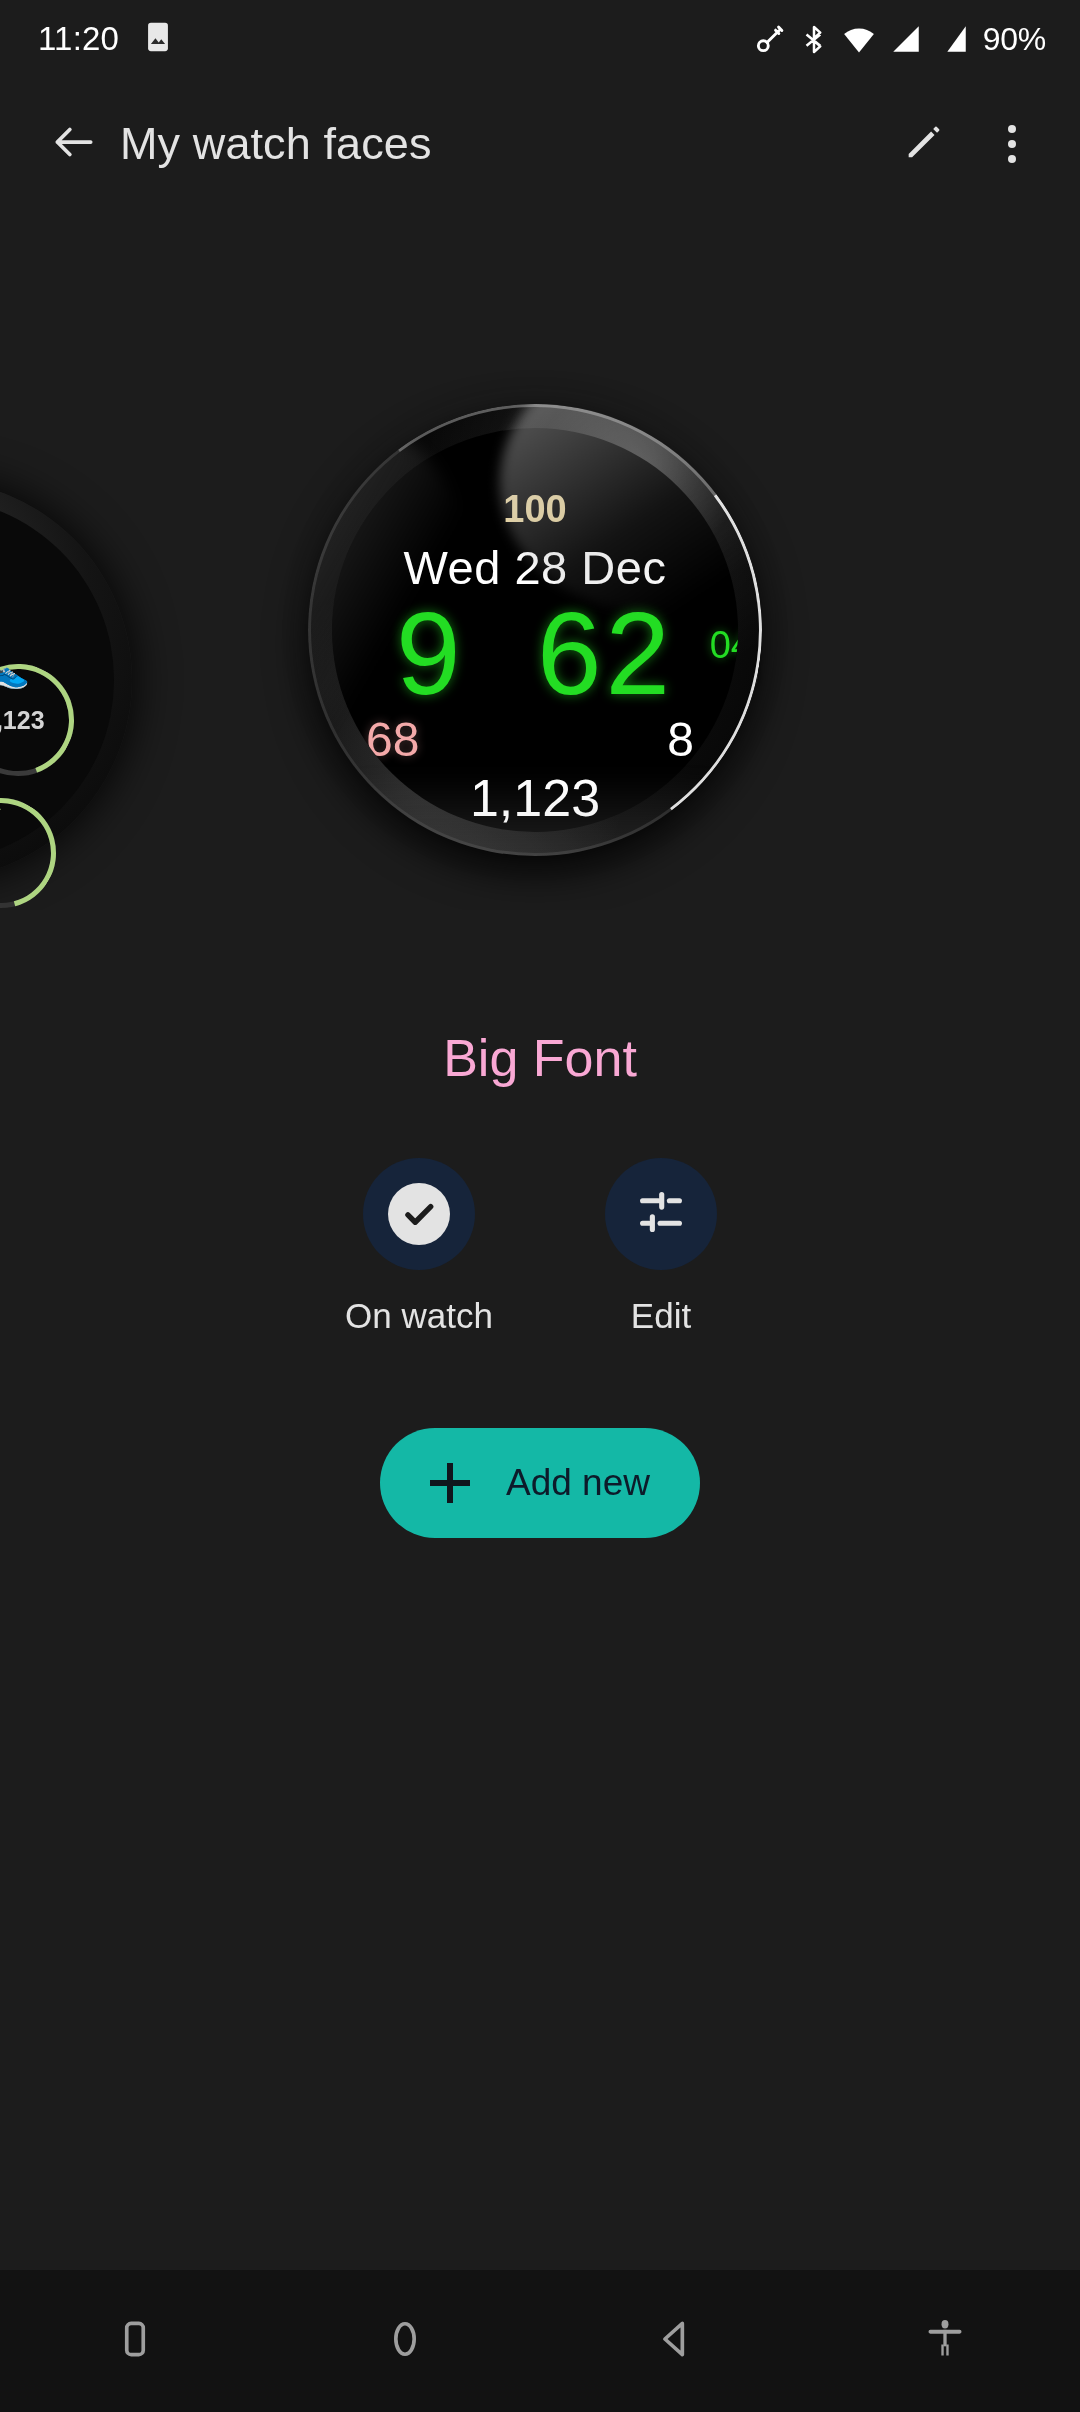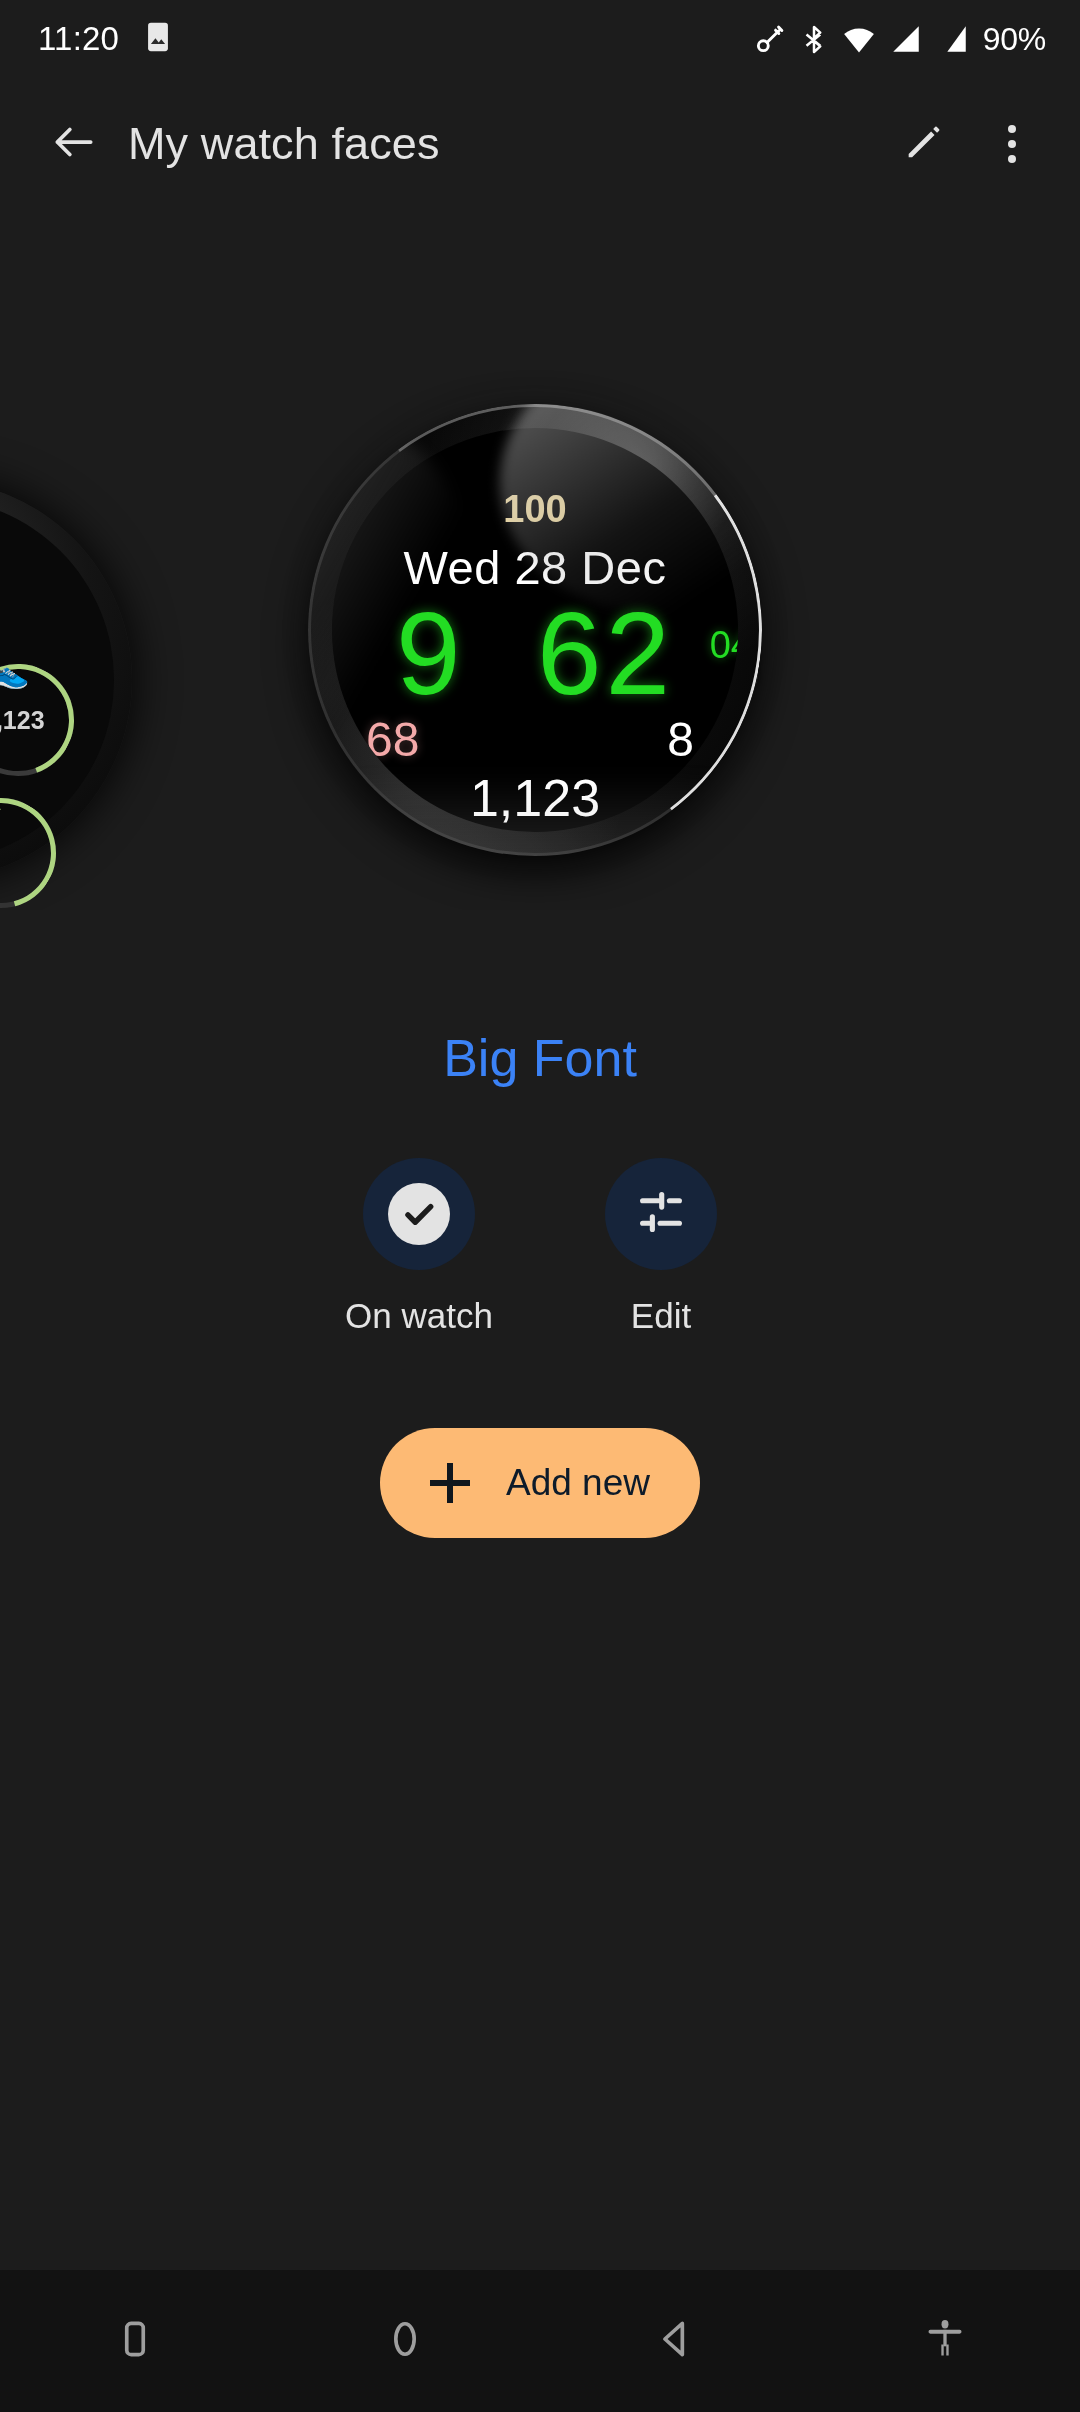--- a/index.html
+++ b/index.html
@@ -39,21 +39,21 @@
   }
   .appbar-btn {
     width: 80px; height: 80px;
     display: flex; align-items: center; justify-content: center;
     border-radius: 50%;
     cursor: pointer;
   }
   .app-title {
     font-size: 45px;
     color: #e3e3e3;
-    margin-left: 14px;
+    margin-left: 6px;
     letter-spacing: 0.1px;
     white-space: nowrap;
   }
   .appbar-actions { margin-left: auto; display: flex; align-items: center; gap: 8px; }
   .dot { width: 8px; height: 8px; border-radius: 50%; background: #e3e3e3; }
   .dots { display: flex; flex-direction: column; gap: 7px; align-items: center; }
 
   
   .preview {
     position: relative;
@@ -242,21 +242,21 @@
     color: #ffffff; font-size: 48px; font-weight: 400;
   }
   .wf-steps {
     top: 344px; left: 0; right: 0; text-align: center;
     color: #ffffff; font-size: 52px; font-weight: 400;
   }
 
   
   .face-name {
     text-align: center;
-    color: #3b82f6;
+    color: #f9a8d4;
     font-size: 52px;
     margin-top: 118px;
     flex: 0 0 auto;
   }
   .actions {
     display: flex; justify-content: center;
     gap: 62px;
     margin-top: 70px;
     flex: 0 0 auto;
   }
@@ -280,21 +280,21 @@
     display: flex; align-items: center; justify-content: center;
   }
 
   
   .add-wrap { display: flex; justify-content: center; margin-top: 92px; flex: 0 0 auto; }
   .add-btn {
     display: flex; align-items: center; justify-content: center;
     gap: 36px;
     width: 320px; height: 110px;
     border-radius: 55px;
-    background: #fdba74;
+    background: #14b8a6;
     color: #0d1b2a;
     font-size: 37px;
     cursor: pointer;
     border: none;
     font-family: "Liberation Sans", sans-serif;
   }
   .plus {
     position: relative; width: 40px; height: 40px;
   }
   .plus::before, .plus::after {

